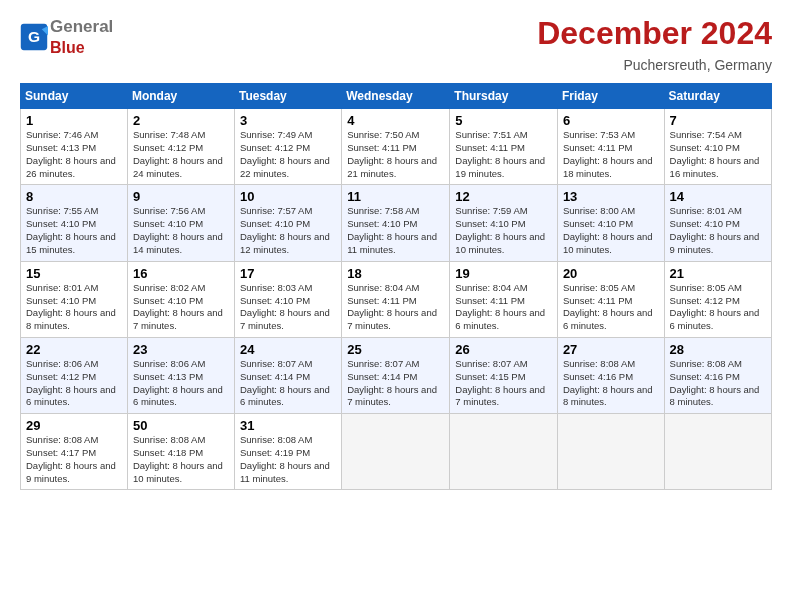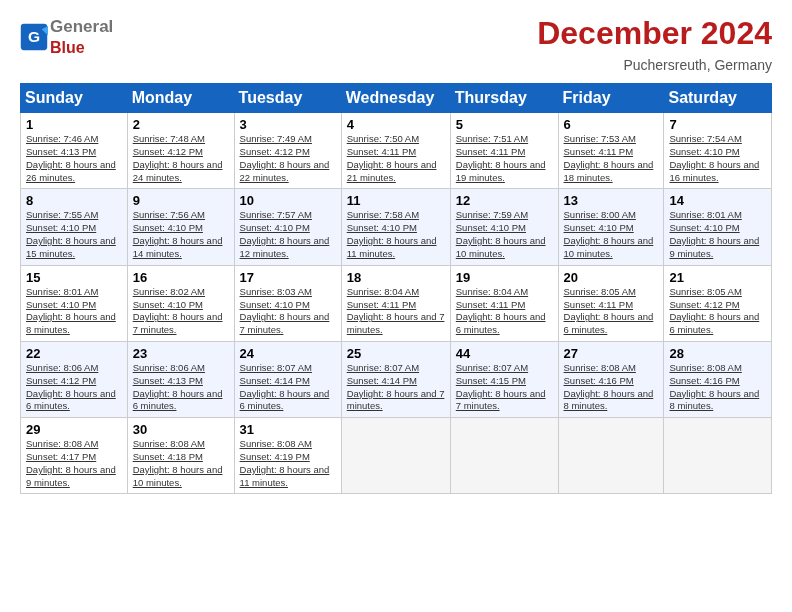--- a/index.html
+++ b/index.html
@@ -49,21 +49,21 @@
     .calendar {
       width: 100%;
       border-collapse: collapse;
       font-size: 10.5px;
     }
     .calendar th {
       background: #1565c0;
       color: #fff;
       padding: 5px 4px;
       text-align: left;
-      font-size: 16px;
+      font-size: 12px;
       font-weight: bold;
       border: 1px solid #1565c0;
     }
     .calendar td {
       border: 1px solid #ccc;
       vertical-align: top;
       padding: 4px 5px;
       width: 110px;
       min-height: 72px;
       height: 72px;
@@ -75,21 +75,20 @@
     .day-number {
       font-size: 13px;
       font-weight: bold;
       display: block;
       margin-bottom: 1px;
     }
     .day-info {
       font-size: 9.5px;
       color: #333;
       line-height: 1.35;
-      text-decoration: underline;
     }
     .row-shaded td:not(.empty) {
       background: #f0f4ff;
     }
   </style>
 </head>
 <body>
 
 <div class="page">
   <div class="header">
@@ -224,39 +223,39 @@
           </td>
           <td>
             <span class="day-number">24</span>
             <div class="day-info">Sunrise: 8:07 AM<br>Sunset: 4:14 PM<br>Daylight: 8 hours and 6 minutes.</div>
           </td>
           <td>
             <span class="day-number">25</span>
             <div class="day-info">Sunrise: 8:07 AM<br>Sunset: 4:14 PM<br>Daylight: 8 hours and 7 minutes.</div>
           </td>
           <td>
-            <span class="day-number">44</span>
+            <span class="day-number">26</span>
             <div class="day-info">Sunrise: 8:07 AM<br>Sunset: 4:15 PM<br>Daylight: 8 hours and 7 minutes.</div>
           </td>
           <td>
             <span class="day-number">27</span>
             <div class="day-info">Sunrise: 8:08 AM<br>Sunset: 4:16 PM<br>Daylight: 8 hours and 8 minutes.</div>
           </td>
           <td>
             <span class="day-number">28</span>
             <div class="day-info">Sunrise: 8:08 AM<br>Sunset: 4:16 PM<br>Daylight: 8 hours and 8 minutes.</div>
           </td>
         </tr>
         <tr>
           <td>
             <span class="day-number">29</span>
             <div class="day-info">Sunrise: 8:08 AM<br>Sunset: 4:17 PM<br>Daylight: 8 hours and 9 minutes.</div>
           </td>
           <td>
-            <span class="day-number">30</span>
+            <span class="day-number">50</span>
             <div class="day-info">Sunrise: 8:08 AM<br>Sunset: 4:18 PM<br>Daylight: 8 hours and 10 minutes.</div>
           </td>
           <td>
             <span class="day-number">31</span>
             <div class="day-info">Sunrise: 8:08 AM<br>Sunset: 4:19 PM<br>Daylight: 8 hours and 11 minutes.</div>
           </td>
           <td class="empty"></td>
           <td class="empty"></td>
           <td class="empty"></td>
           <td class="empty"></td>

